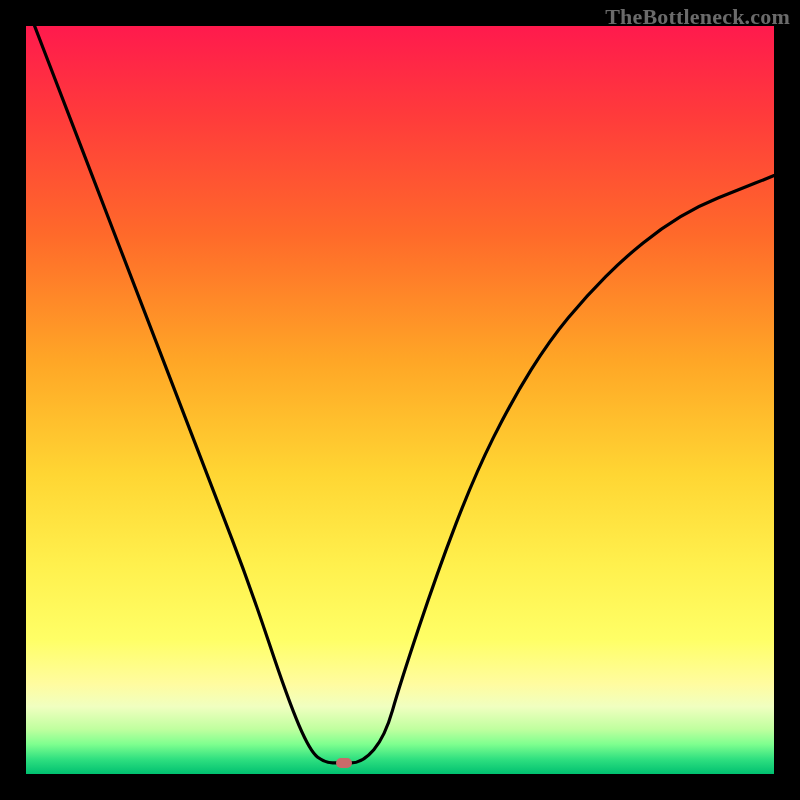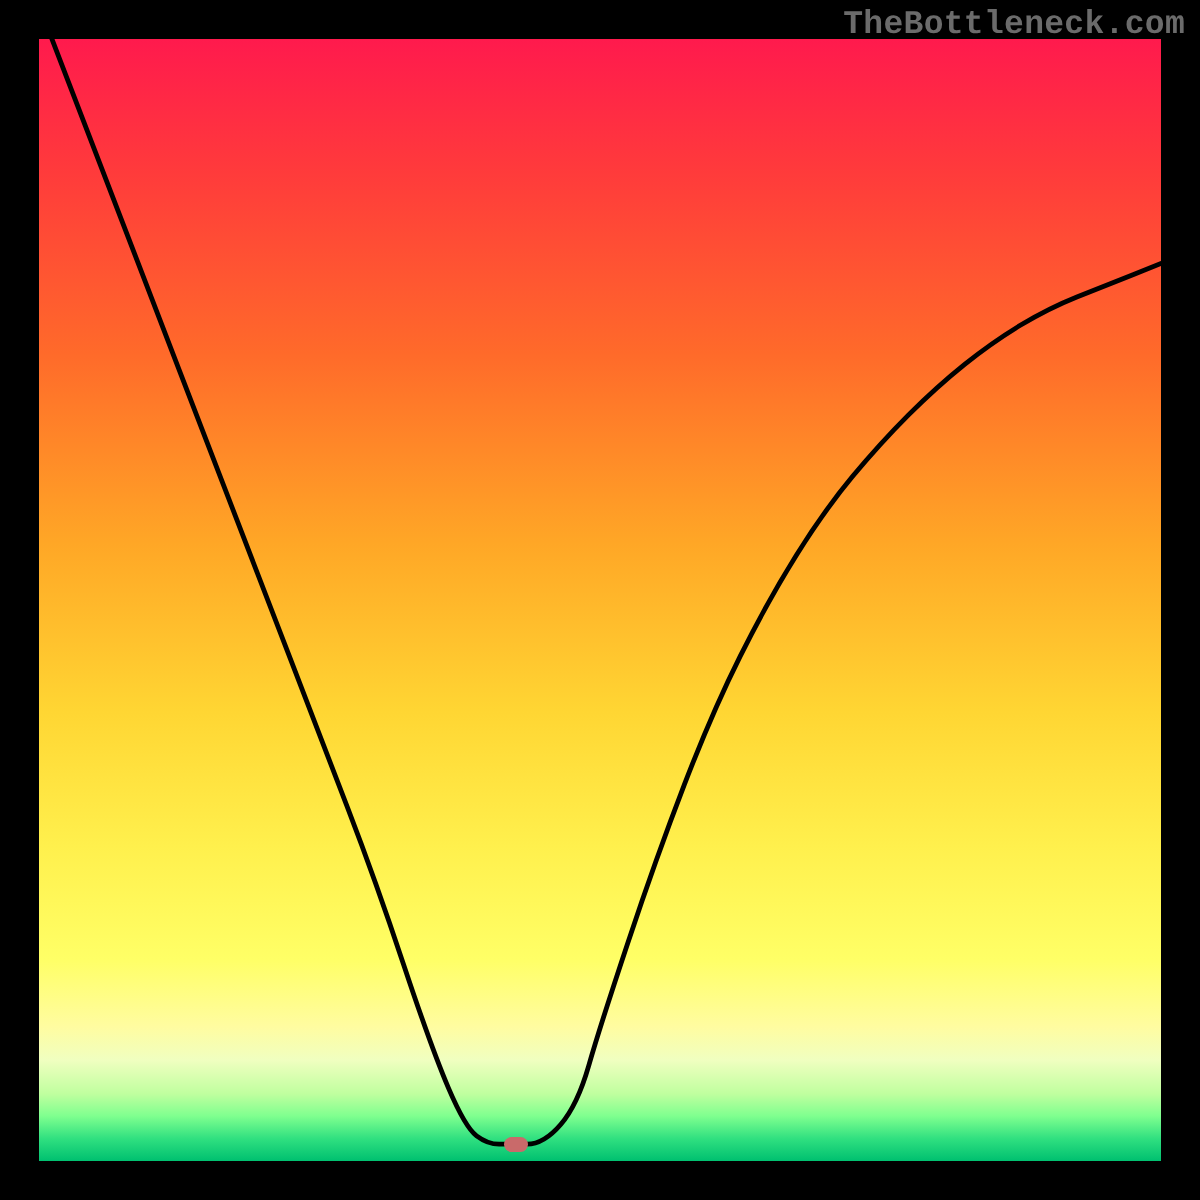--- a/index.html
+++ b/index.html
@@ -28,21 +28,21 @@
       #f0ffc0 91%,
       #c0ff9f 94%,
       #7fff8f 96%,
       #30e080 98%,
       #00c070 100%);
   }
   .watermark {
     position: absolute;
     top: 4px;
     right: 10px;
-    font-family: Liberation Mono, monospace;
+    font-family: Liberation Serif, serif;
     font-size: 22px;
     font-weight: 600;
     color: #6b6b6b;
     letter-spacing: 0.2px;
     user-select: none;
   }
   svg.curve {
     position: absolute;
     left: 26px;
     top: 26px;

